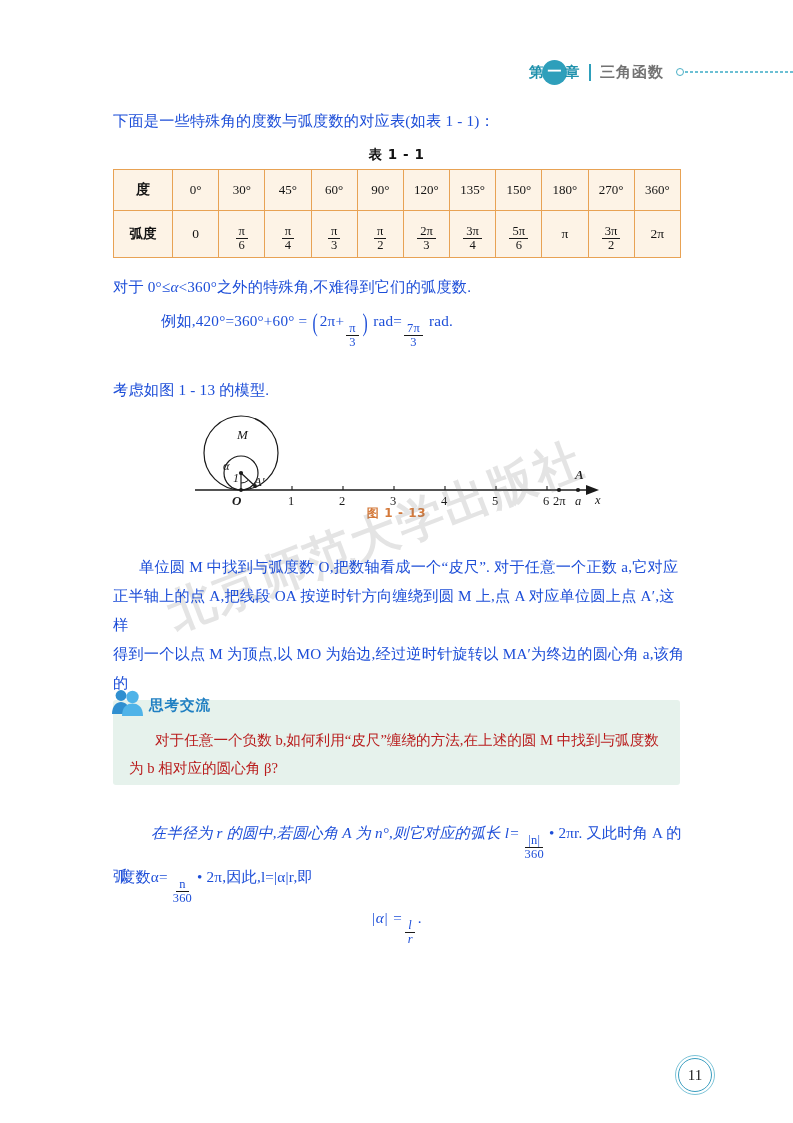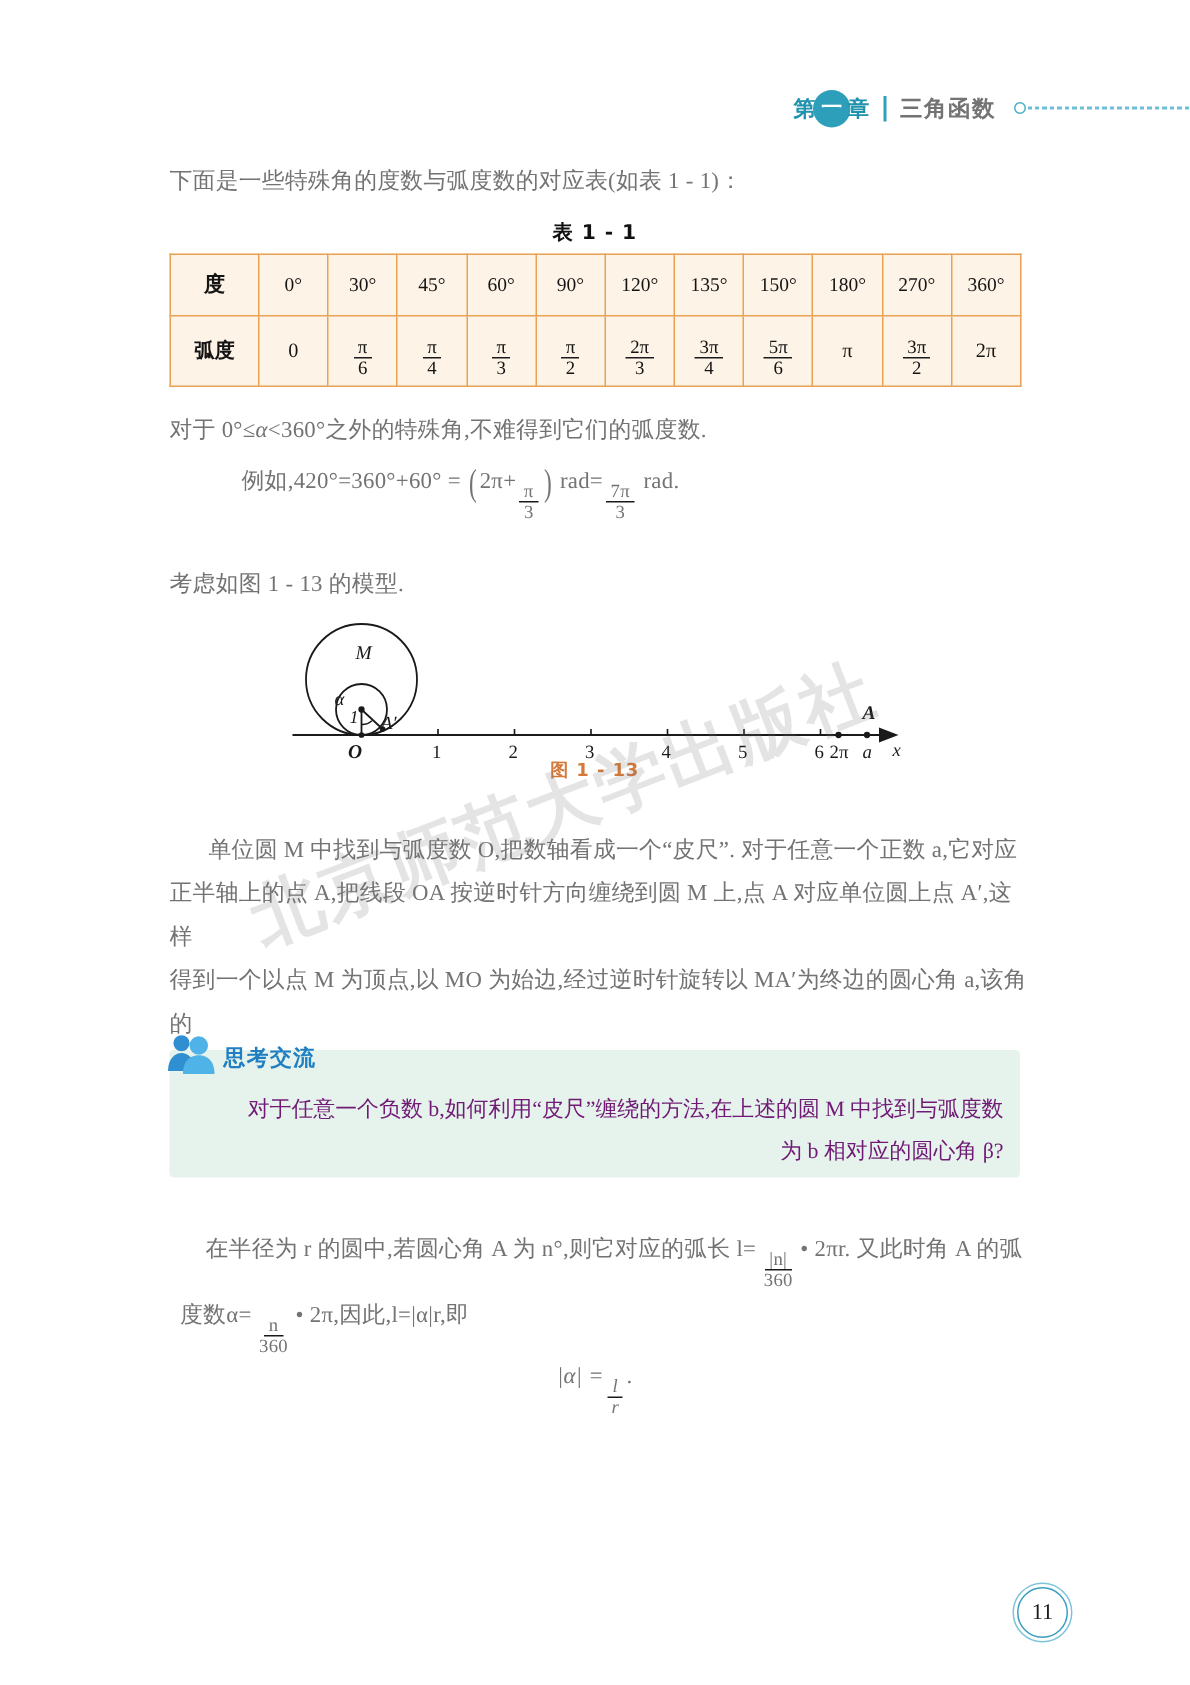--- a/index.html
+++ b/index.html
@@ -45,21 +45,21 @@
   .hdr-line{
     height:2px;width:108px;margin-left:1px;
     background:repeating-linear-gradient(to right,#6cc0d4 0 3px,transparent 3px 5px);
   }
 
   
   .body-text{
     position:absolute;
     font-size:15.2px;
     line-height:29px;
-    color:#737373;
+    color:#1d4ed8;
     letter-spacing:.2px;
   }
   .it{font-style:italic;font-family:"Liberation Serif",serif;}
 
   
   .frac{display:inline-flex;flex-direction:column;align-items:center;
         vertical-align:-0.52em;margin:0 2px;line-height:1.02;font-size:.93em;}
   .frac .num{padding:0 3px;border-bottom:1.1px solid #1a1a1a;}
   .frac .den{padding:0 3px;}
   .frac.sm{font-size:.82em;vertical-align:-0.5em;}
@@ -104,21 +104,21 @@
   .think-hdr{
     position:absolute;left:-2px;top:-12px;display:flex;align-items:flex-end;gap:4px;
   }
   .think-title{
     font-family:"DejaVu Sans","Liberation Sans",sans-serif;
     font-weight:bold;font-size:14.5px;color:#1f7fc2;letter-spacing:1px;
     margin-bottom:1px;
   }
   .think-body{
     position:absolute;left:16px;top:26px;width:540px;
-    font-size:14.6px;line-height:28px;color:#701a75;text-align:right;
+    font-size:14.6px;line-height:28px;color:#b91c1c;
   }
 
   
   .pgnum{
     position:absolute;left:675px;top:1055px;width:40px;height:40px;
   }
   .pgnum .o1{position:absolute;inset:0;border:1.3px solid #7dc4d8;border-radius:50%;}
   .pgnum .o2{position:absolute;inset:3px;border:1.3px solid #3b9ec0;border-radius:50%;}
   .pgnum span{
     position:absolute;inset:0;display:flex;align-items:center;justify-content:center;
@@ -323,21 +323,21 @@
       </svg>
       <span class="think-title">思考交流</span>
     </div>
     <div class="think-body">
       <div style="text-indent:26px;">对于任意一个负数 b,如何利用“皮尺”缠绕的方法,在上述的圆 M 中找到与弧度数</div>
       <div>为 b 相对应的圆心角 β?</div>
     </div>
   </div>
 
   <div class="body-text" style="left:113px;top:818px;width:578px;">
-    <span style="margin-left:24px;">在半径为 r 的圆中,若圆心角 A 为 n°,则它对应的弧长 l=</span><span class="frac sm">
+    <span style="margin-left:38px;font-style:italic;">在半径为 r 的圆中,若圆心角 A 为 n°,则它对应的弧长 l=</span><span class="frac sm">
         <span class="num">|n|</span>
         <span class="den">360</span>
       </span><span>• 2πr. 又此时角 A 的弧</span>
   </div>
 
   <div class="body-text" style="left:120px;top:862px;width:578px;">
     <span>度数α=</span><span class="frac sm">
         <span class="num">n</span>
         <span class="den">360</span>
       </span><span>• 2π,因此,l=|α|r,即</span>

